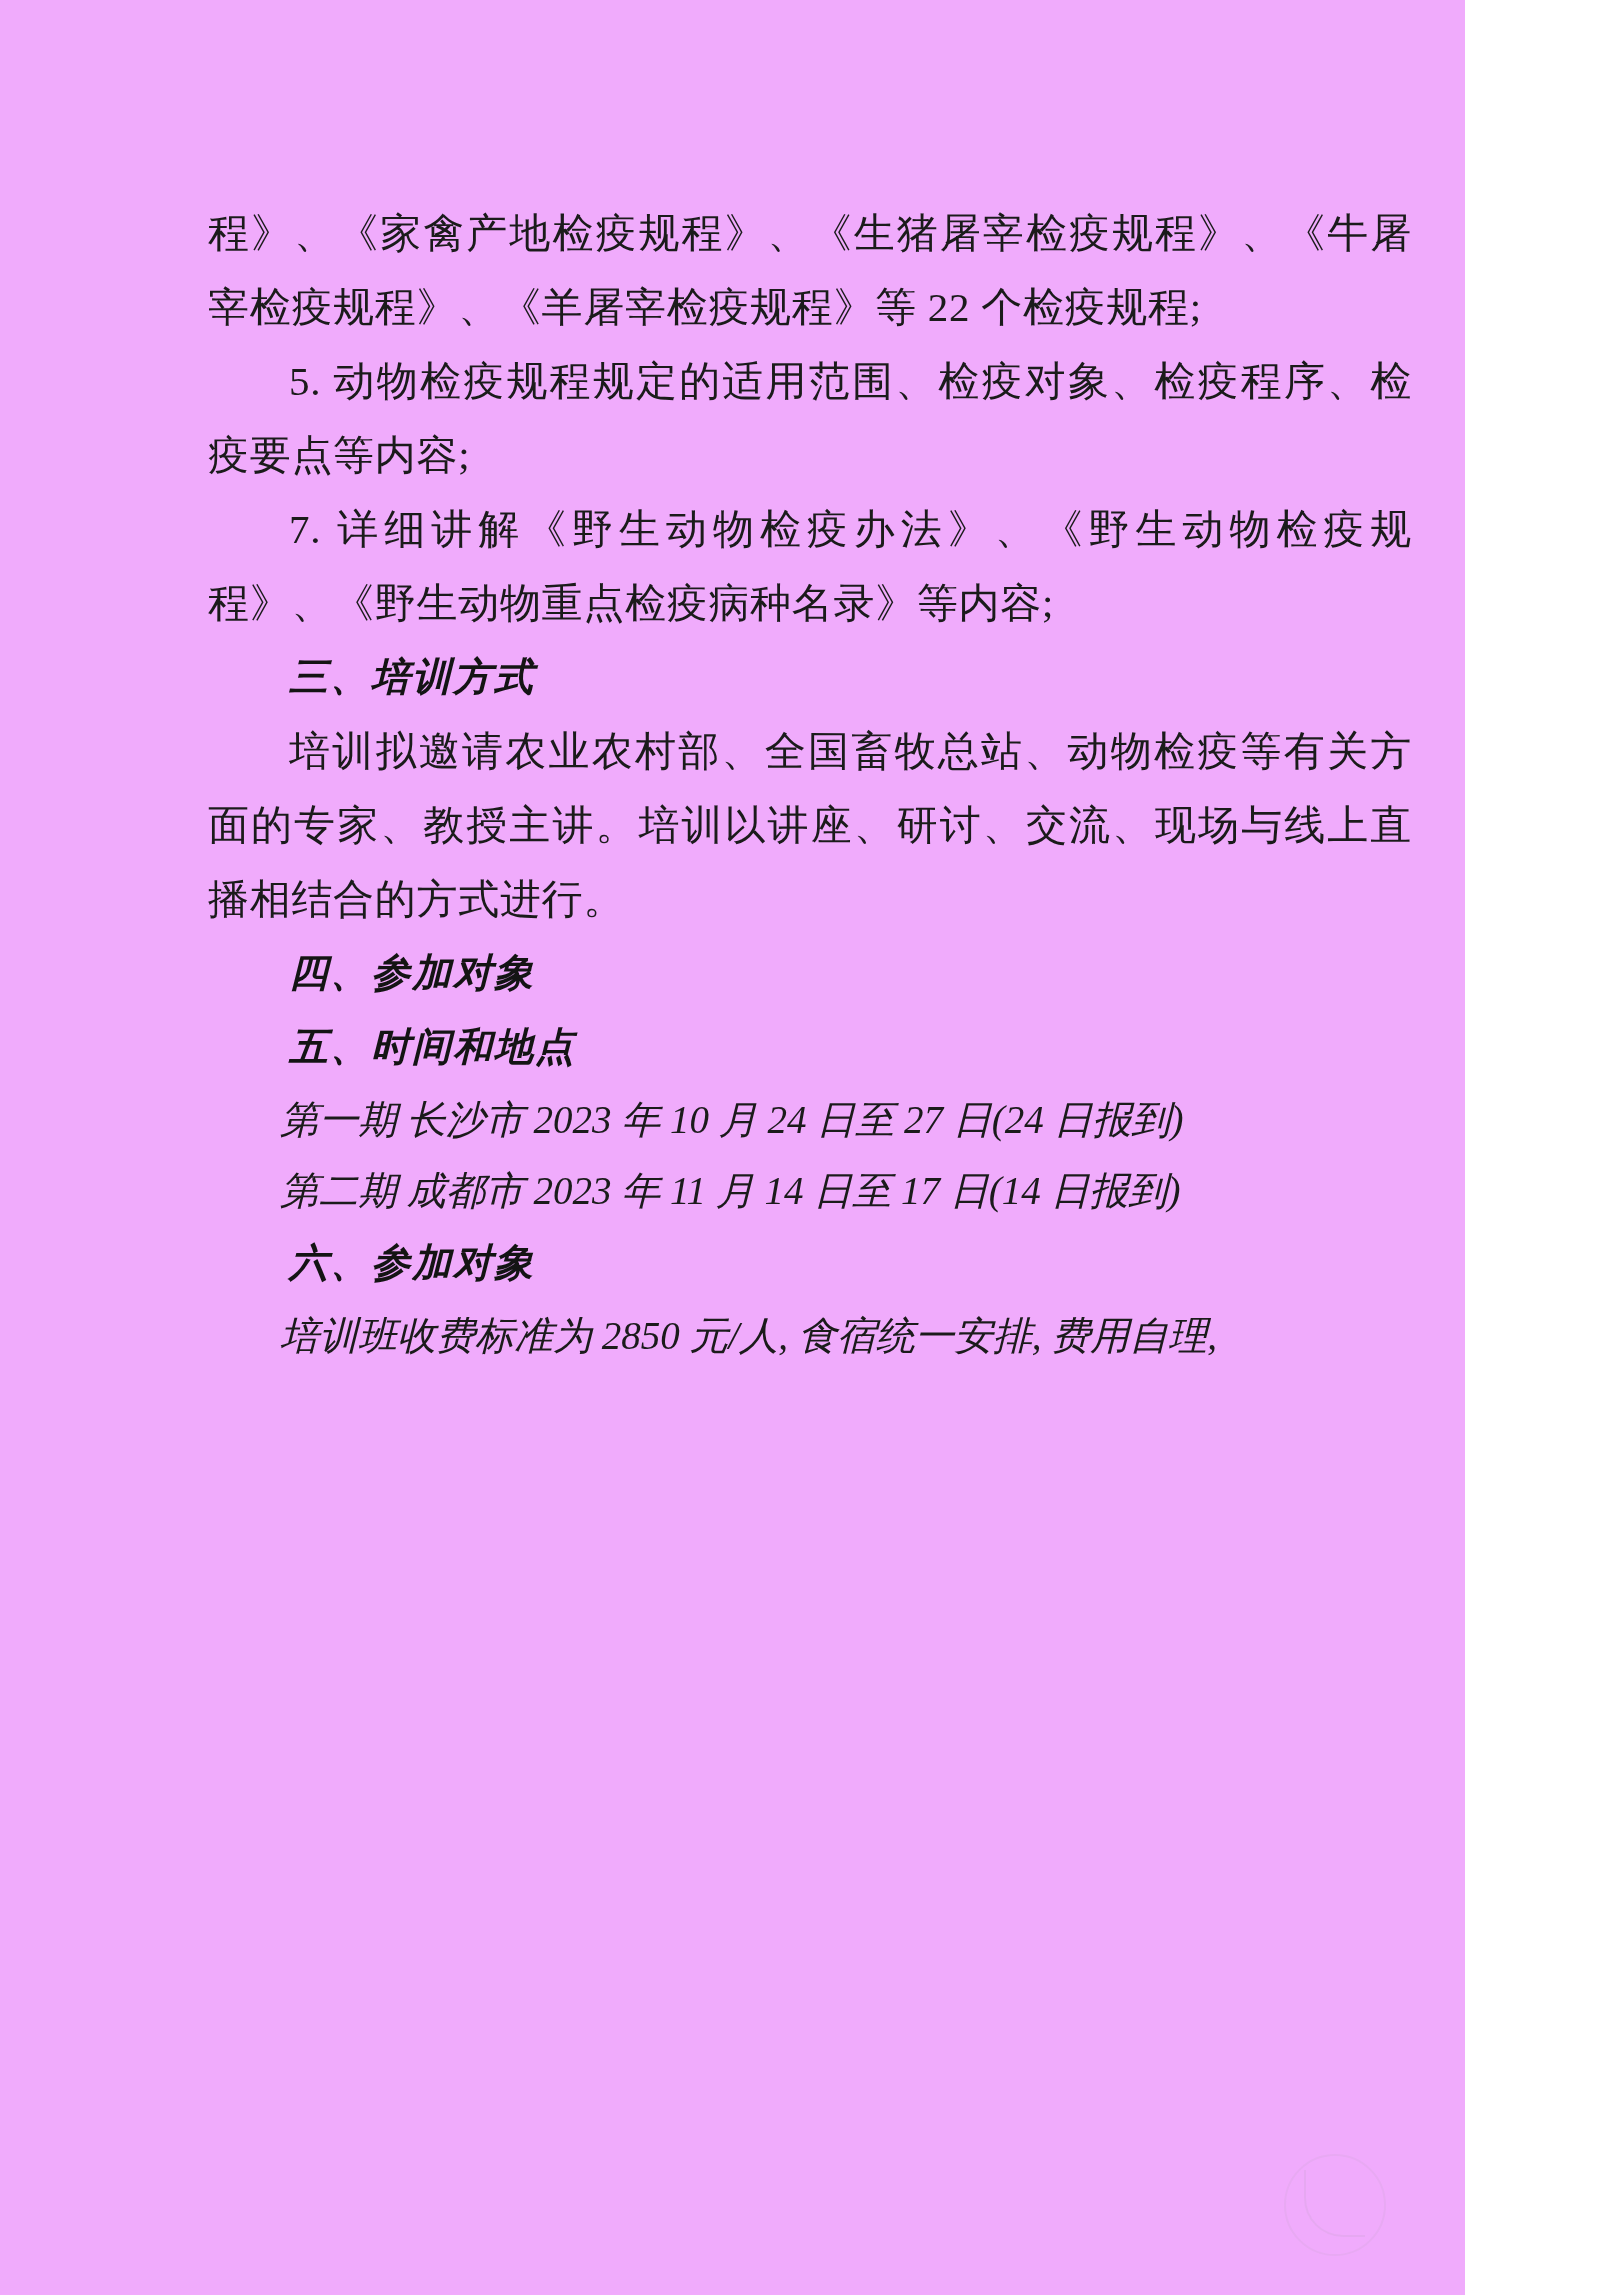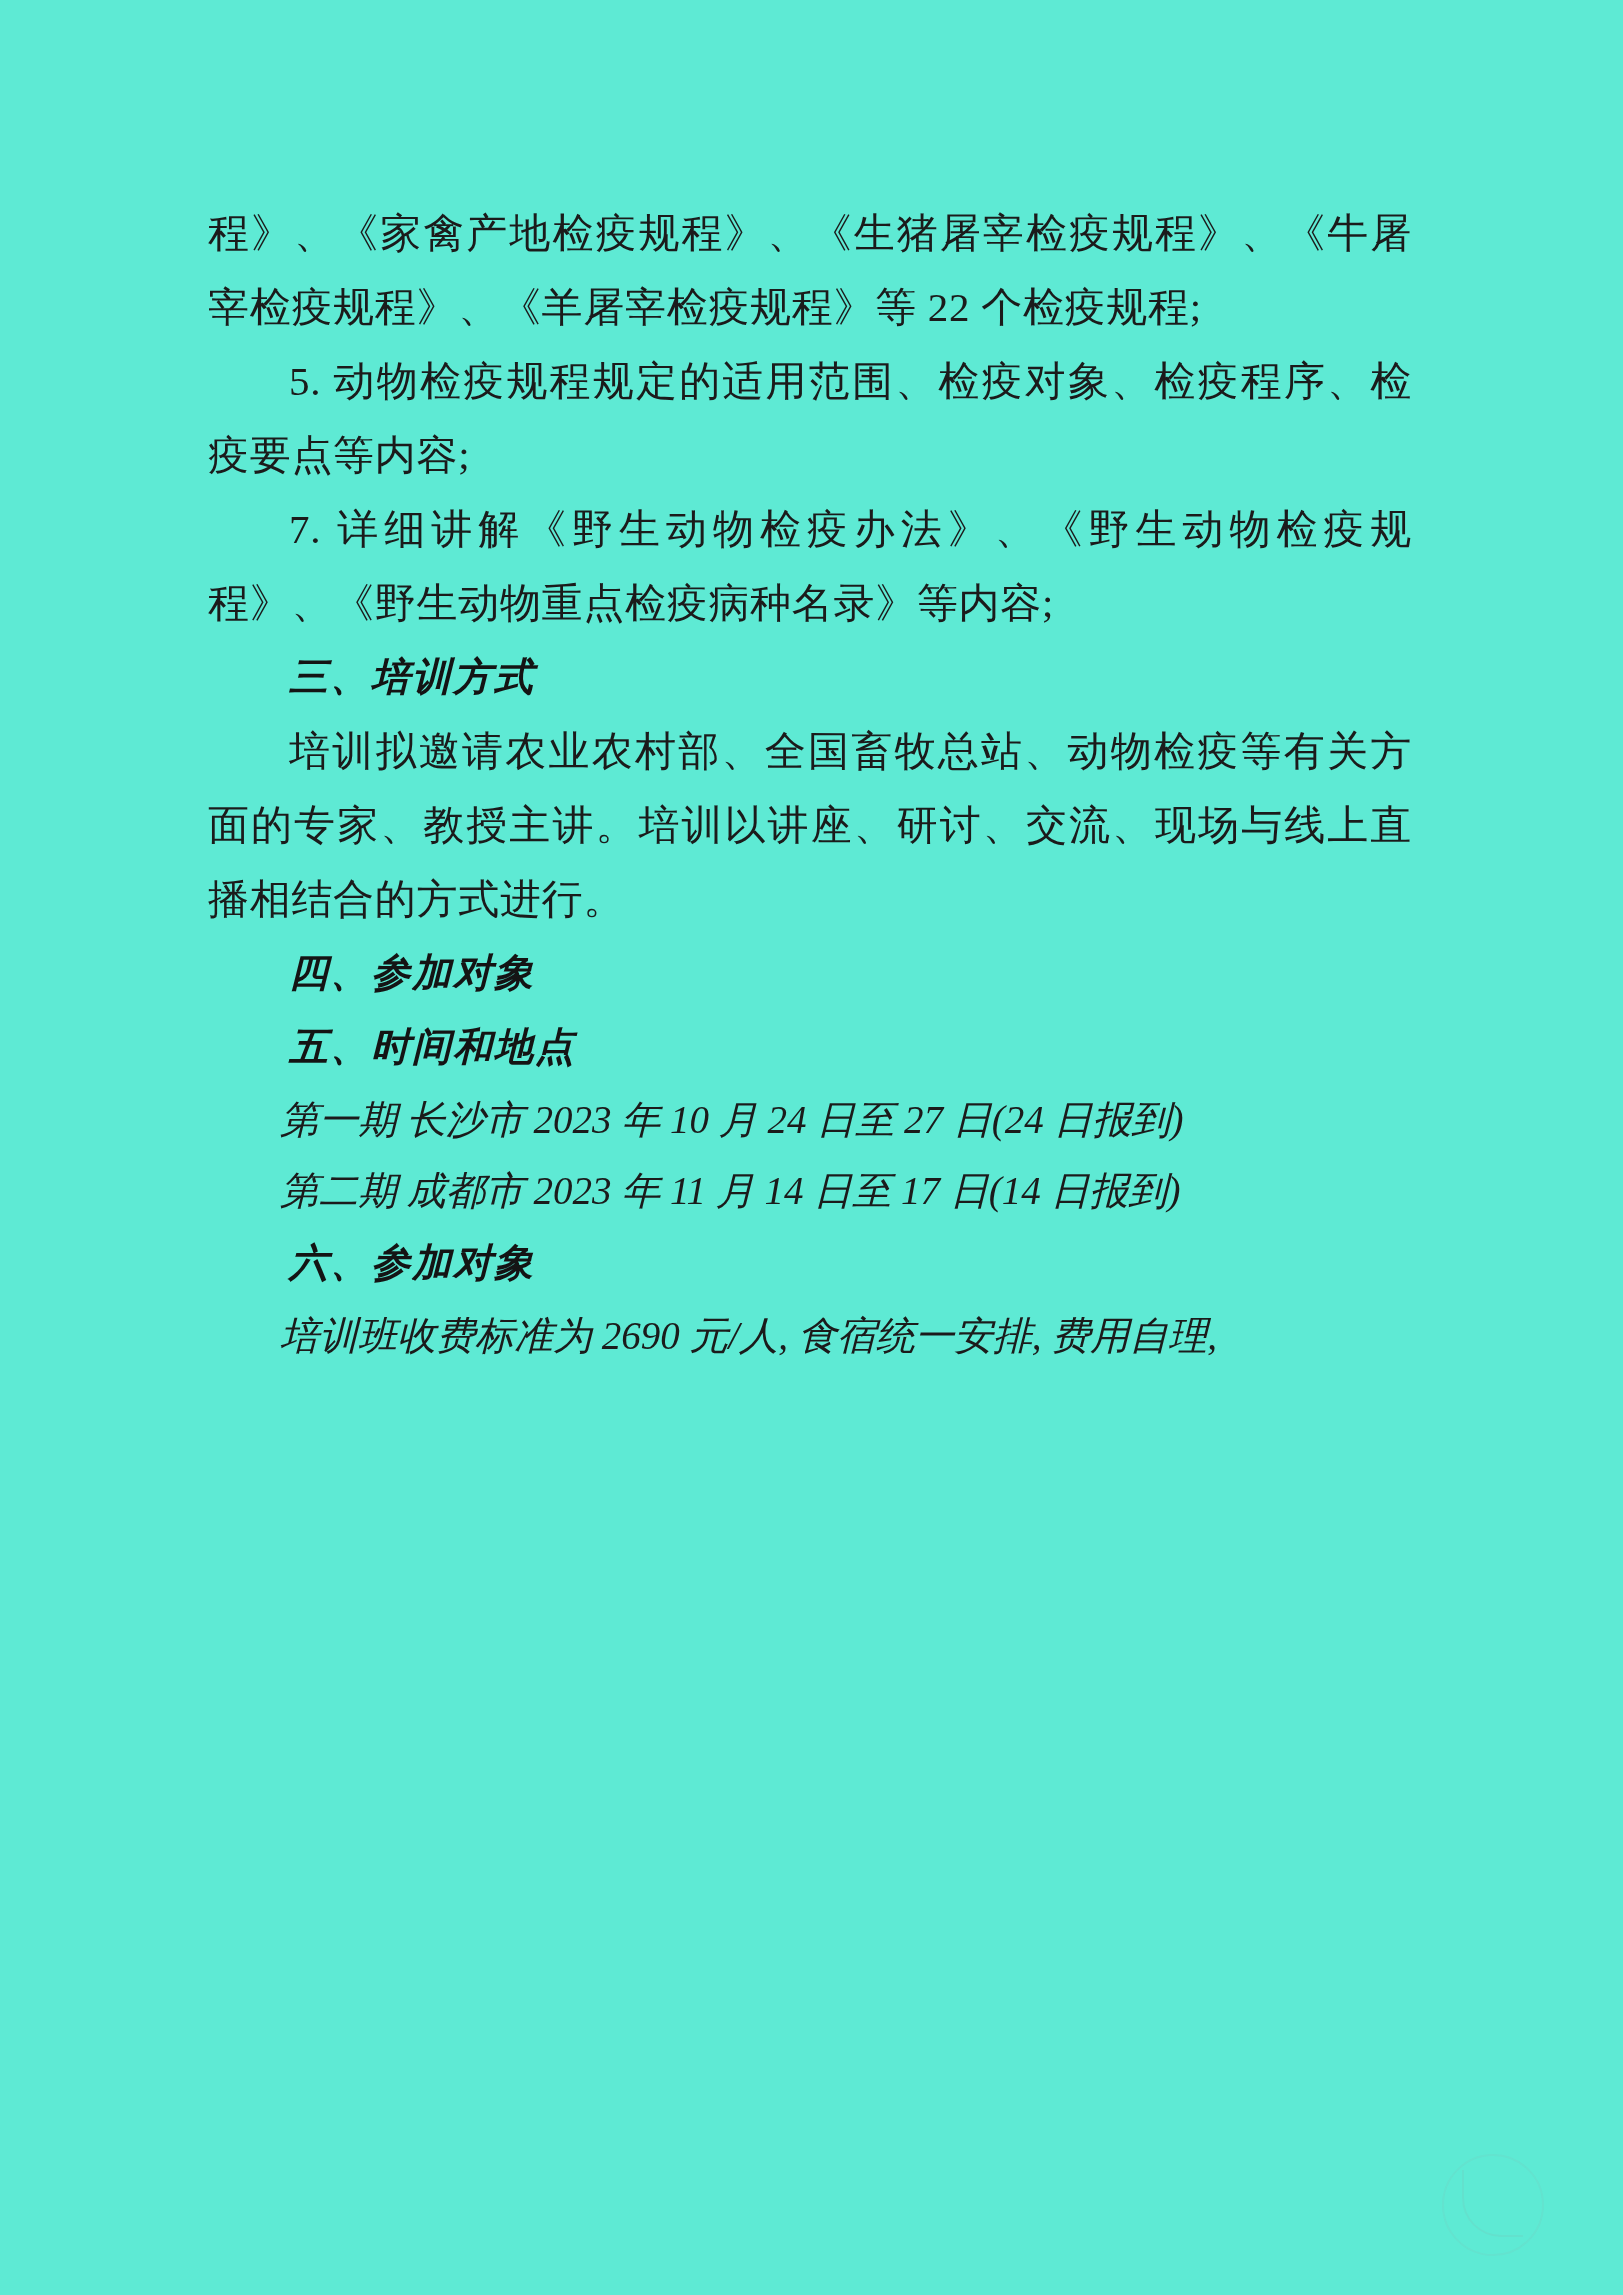--- a/index.html
+++ b/index.html
@@ -6,23 +6,23 @@
     margin: 0;
     padding: 0;
     background: #ffffff;
   }
   body {
     font-family: "Liberation Serif", "DejaVu Serif", serif;
     color: #1a1a1a;
   }
   .page {
     position: relative;
-    width: 1623px;
+    width: 1465px;
     height: 2295px;
-    background: #5eead4;
+    background: #f0abfc;
     box-sizing: border-box;
     overflow: hidden;
   }
   .content {
     position: absolute;
     left: 208px;
     top: 196px;
     width: 1204px;
   }
   .para {
@@ -102,19 +102,19 @@
 
 
     <h2 class="heading">五、时间和地点</h2>
 
     <p class="schedule">第一期 长沙市 2023 年 10 月 24 日至 27 日(24 日报到)</p>
 
     <p class="schedule">第二期 成都市 2023 年 11 月 14 日至 17 日(14 日报到)</p>
 
     <h2 class="heading">六、参加对象</h2>
 
-    <p class="schedule">培训班收费标准为 2690 元/人, 食宿统一安排, 费用自理,</p>
+    <p class="schedule">培训班收费标准为 2850 元/人, 食宿统一安排, 费用自理,</p>
 
   </div>
 
   <div class="watermark"></div>
 </div>
 
 
 </body></html>

